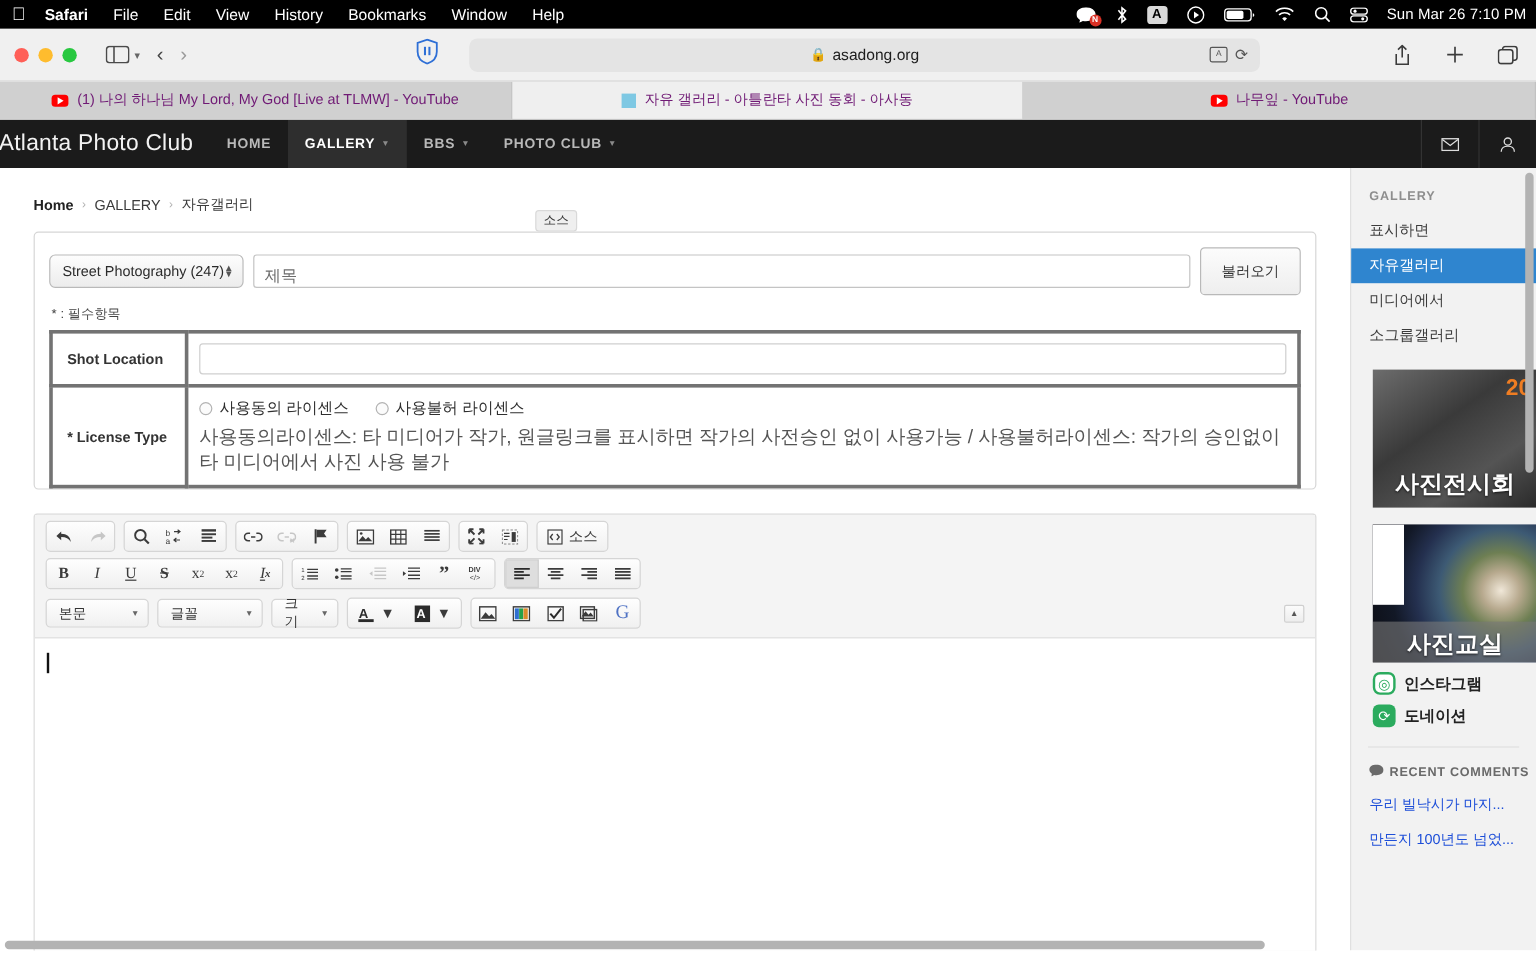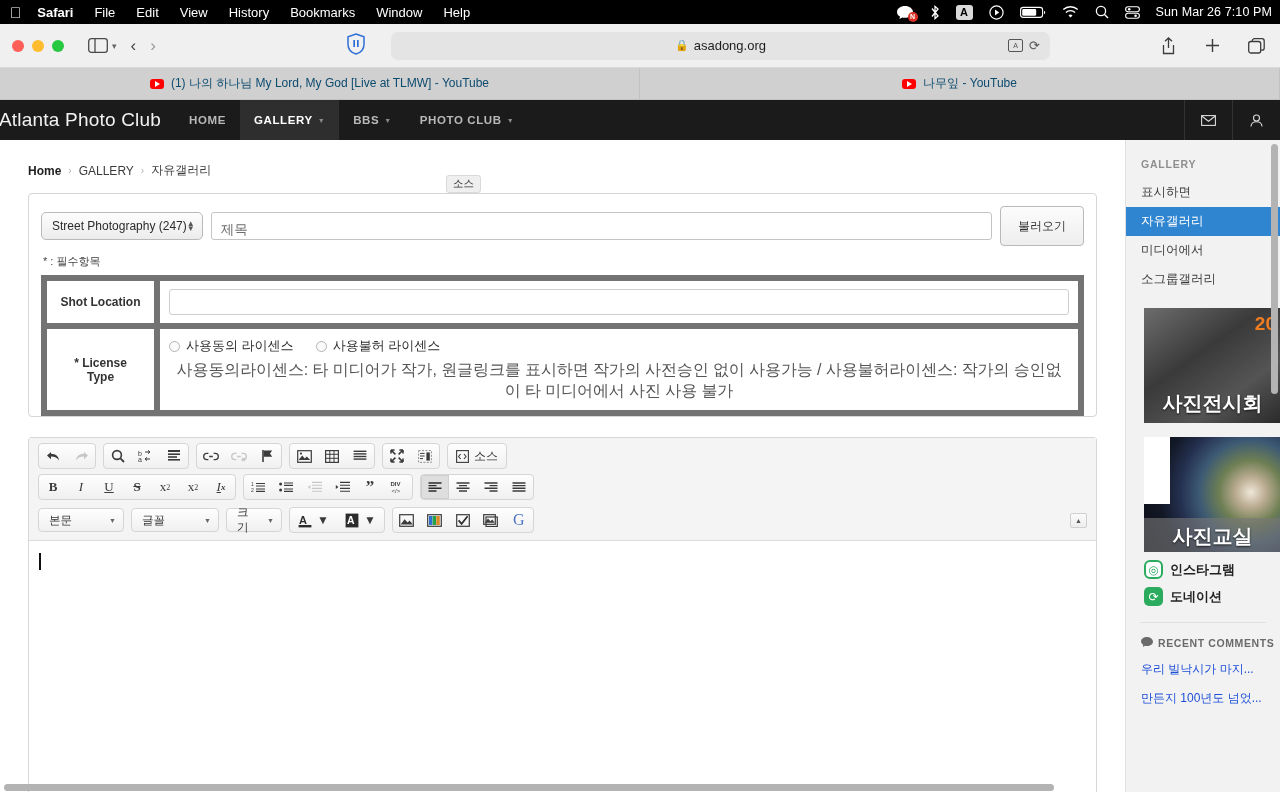--- a/index.html
+++ b/index.html
@@ -64,21 +64,21 @@
     font-size: 7px; color: #555; display: flex; align-items: center; justify-content: center;
     position: relative;
   }
   .reload { color: #555; font-size: 13px; }
   .toolbar-right { position: absolute; right: 12px; display: flex; gap: 20px; color: #3c3c3c; }
 
   
   .tabbar { height: 32px; background: #d7d7d7; display: flex; border-bottom: 1px solid #c2c2c2; }
   .tab {
     flex: 1; display: flex; align-items: center; justify-content: center; gap: 7px;
-    font-size: 12px; color: #0c4a6e; border-right: 1px solid #c2c2c2;
+    font-size: 12px; color: #701a75; border-right: 1px solid #c2c2c2;
     overflow: hidden; white-space: nowrap; padding: 12px 10px;
   }
   .tab.inactive { background: #d0d0d0; }
   .tab.active { background: #efefef; }
   .fav-yt {
     width: 14px; height: 10px; background: #ff0000; border-radius: 3px;
     display: flex; align-items: center; justify-content: center; flex: none;
   }
   .fav-yt::after {
     content: ""; border-left: 5px solid #fff;
@@ -145,21 +145,21 @@
   }
   .btn-load {
     width: 84px; height: 40px; border: 1px solid #b9b9b9; border-radius: 4px;
     background: linear-gradient(#fcfcfc, #eeeeee);
     display: flex; align-items: center; justify-content: center;
     font-size: 12px; color: #333;
   }
   .req-note { font-size: 11px; color: #444; padding: 8px 0 6px 2px; }
 
   .ftable { border: 1px solid #dddddd; border-collapse: collapse; width: 100%; }
-  .ftable td { border: 6px solid #737373; vertical-align: middle; text-align: center; }
+  .ftable td { border: 3px solid #737373; vertical-align: middle; }
   .ftable td.lbl {
     width: 113px; font-size: 12px; font-weight: bold; color: #333;
     padding: 10px 12px; background: #fff;
   }
   .ftable td.val { padding: 8px 9px; }
   .in-wide {
     height: 26px; border: 1px solid #cfcfcf; border-radius: 3px; background: #fff;
   }
   .radios { display: flex; align-items: center; gap: 22px; padding-bottom: 3px; }
   .radio-item { display: flex; align-items: center; gap: 6px; font-size: 13px; color: #2f2f2f; }
@@ -407,20 +407,24 @@
           <rect x="0.7" y="3.5" width="12" height="11.5" rx="2.2" stroke="#3c3c3c" stroke-width="1.3" fill="#f0f0f0"></rect>
         </svg>
     </span>
   </div>
 </div>
 
 <div class="tabbar">
   <div class="tab inactive">
     <span class="fav-yt"></span>
     <span class="tab-text">(1) 나의 하나님 My Lord, My God [Live at TLMW] - YouTube</span>
+  </div>
+  <div class="tab active">
+    <span class="fav-blue"></span>
+    <span class="tab-text">자유 갤러리 - 아틀란타 사진 동회 - 아사동</span>
   </div>
   <div class="tab inactive">
     <span class="fav-yt"></span>
     <span class="tab-text">나무잎 - YouTube</span>
   </div>
 </div>
 
 <div class="page">
 
   <div class="site-header">

